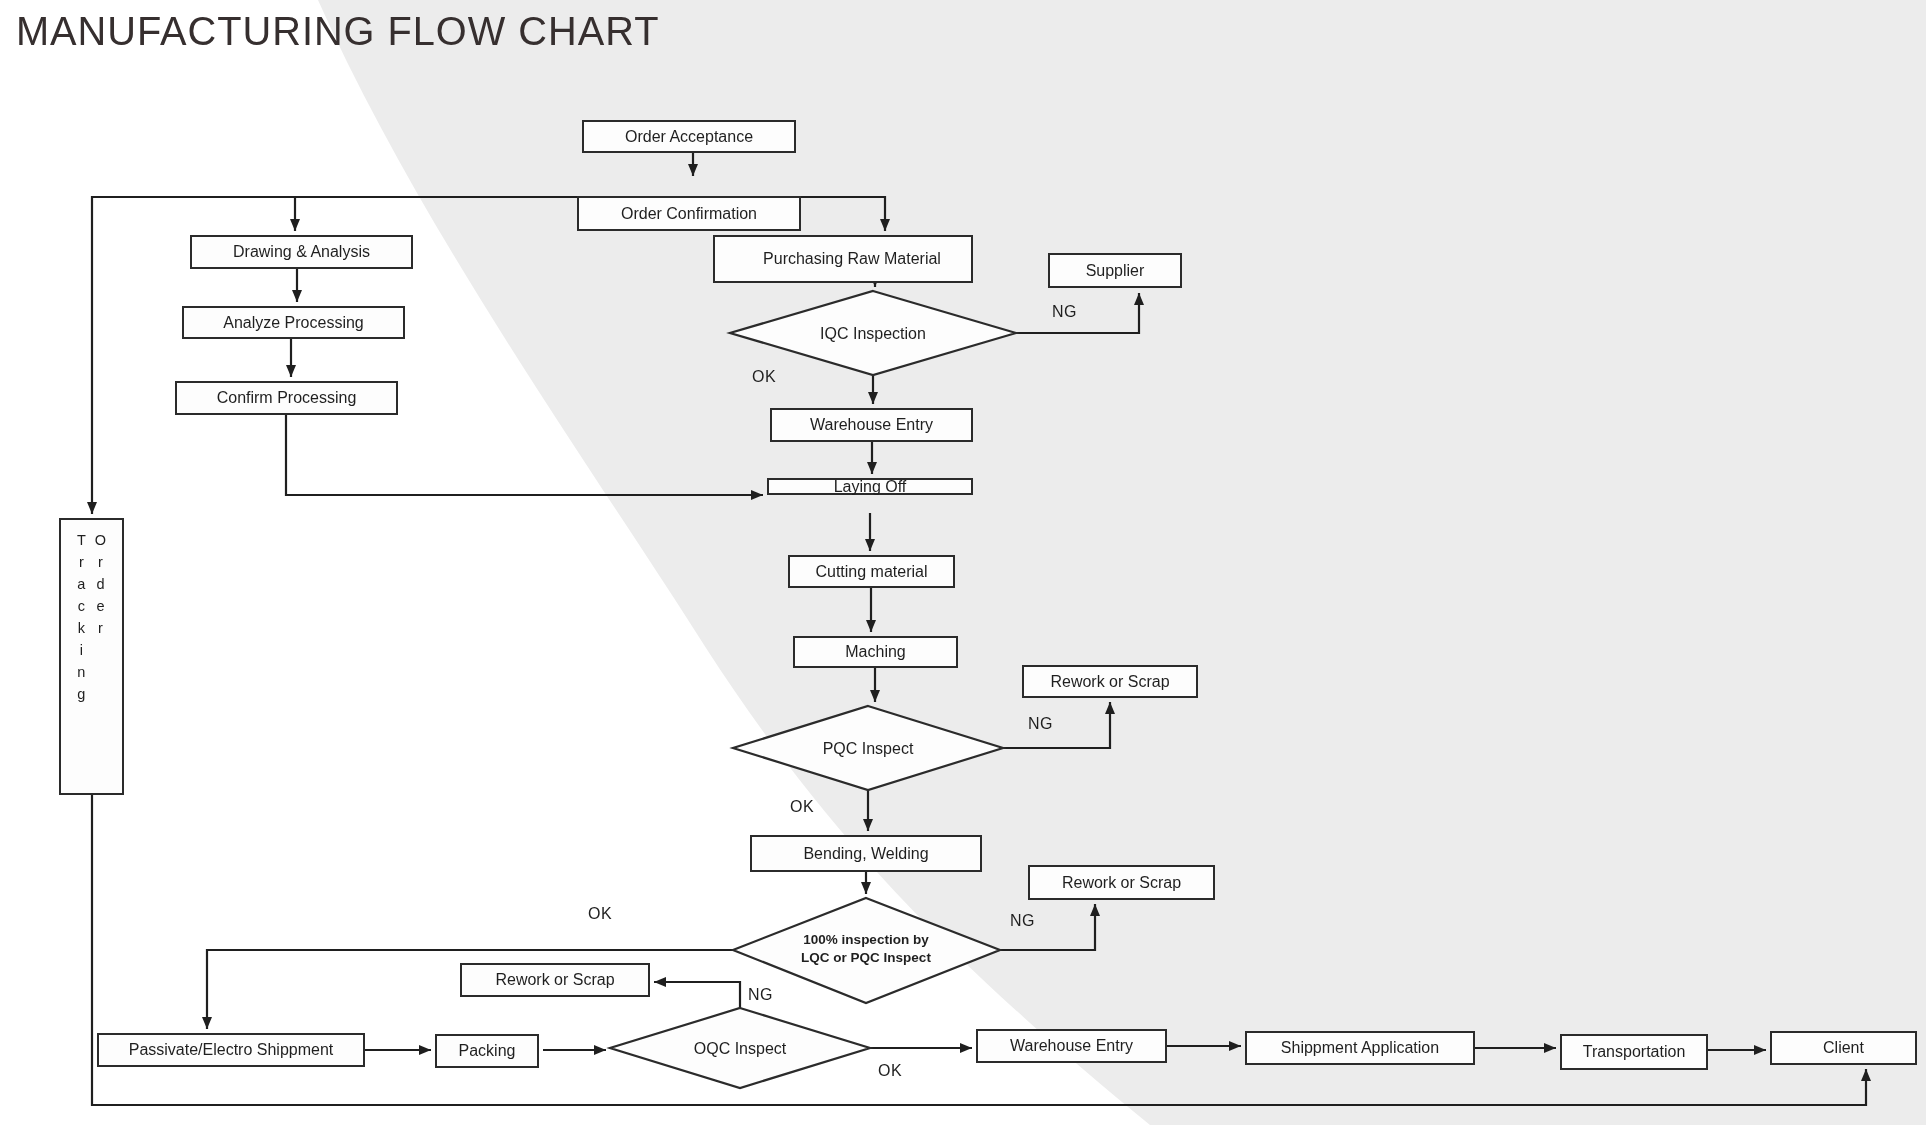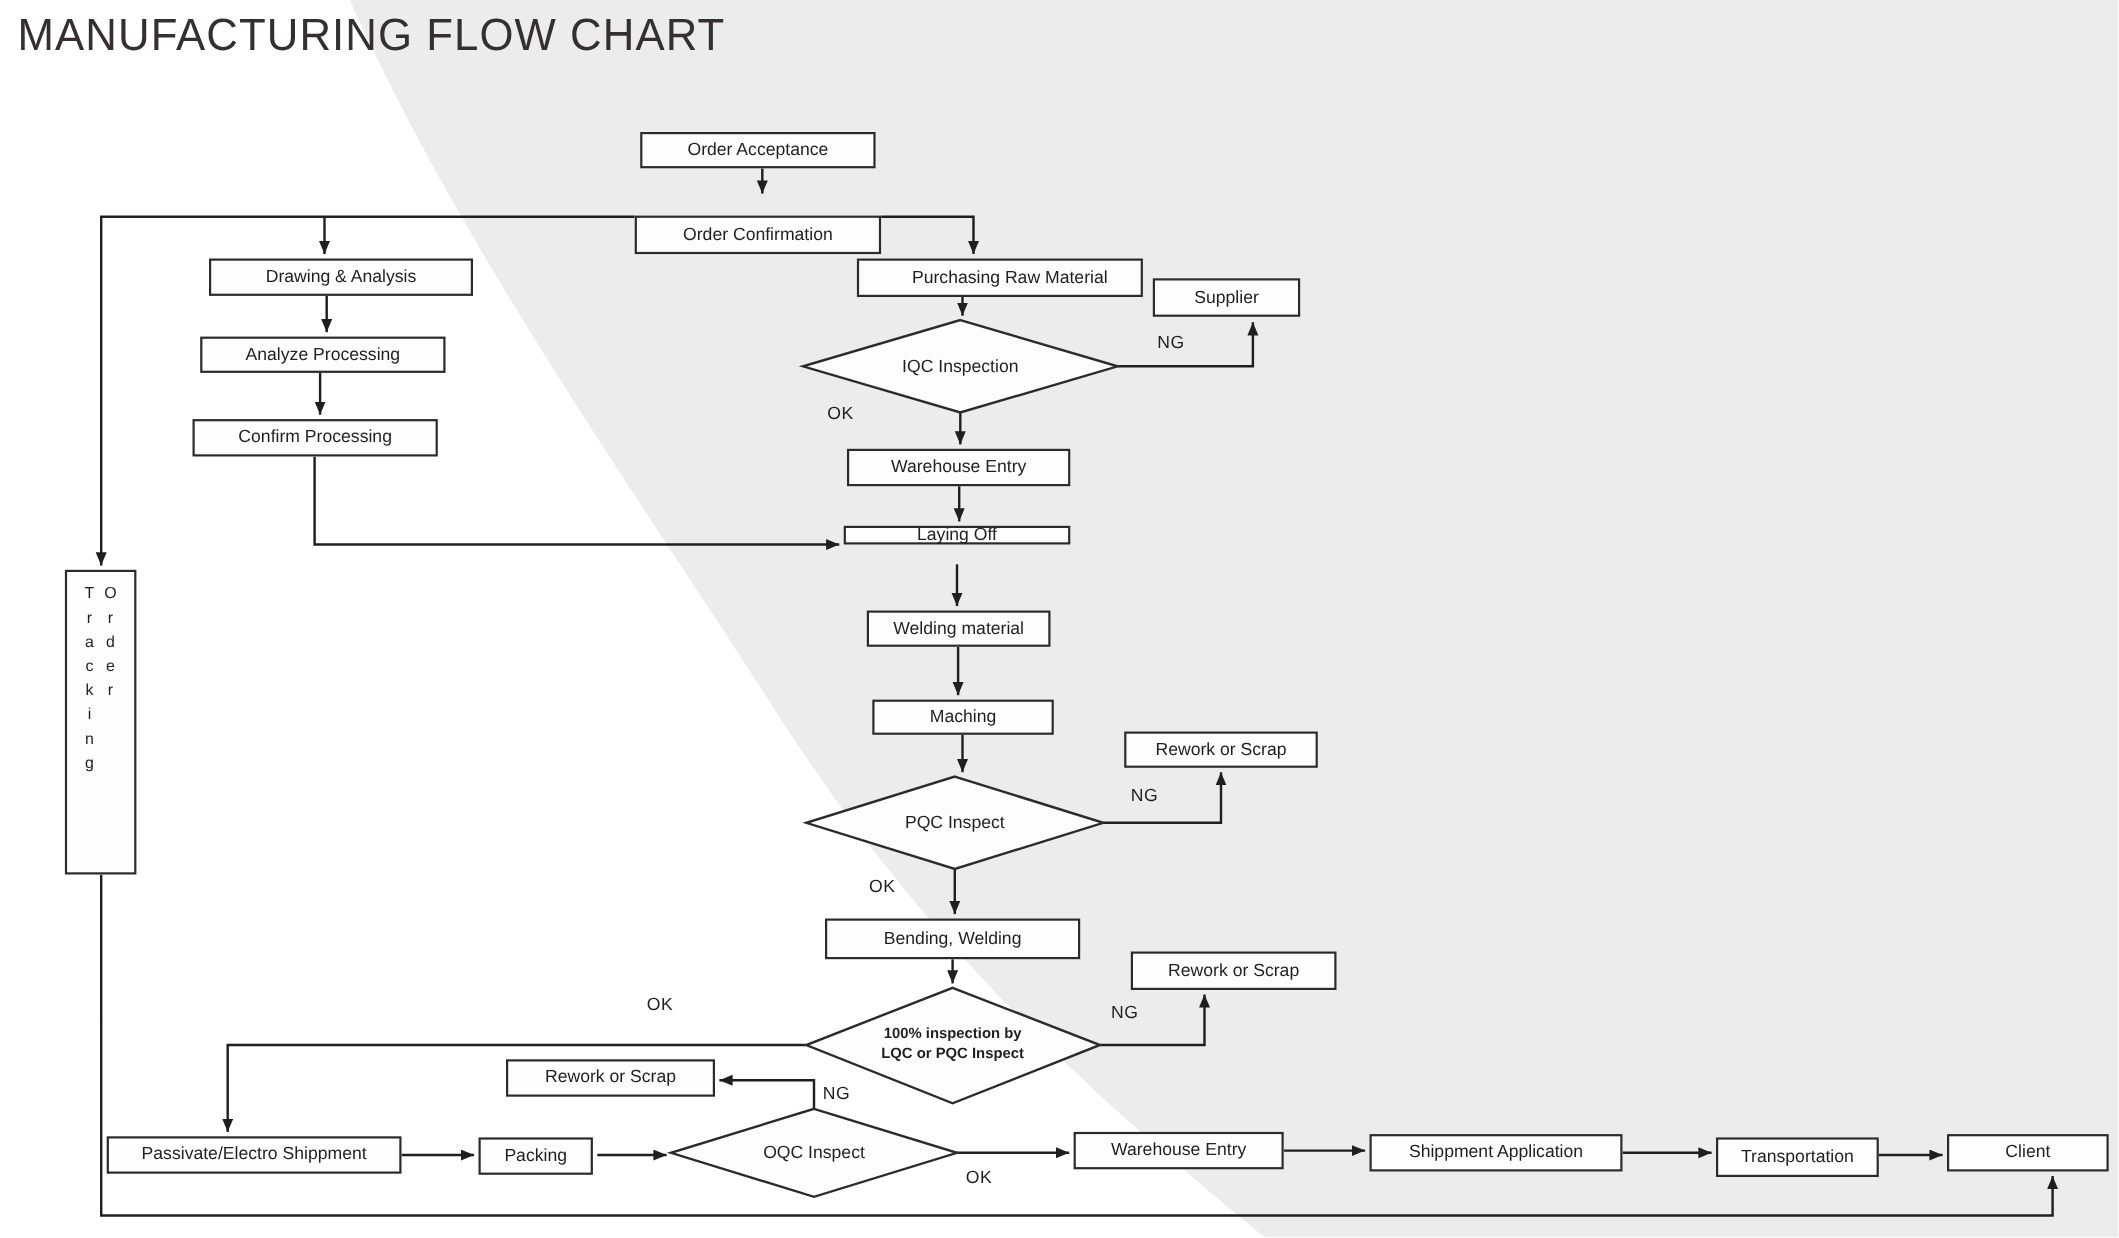--- a/index.html
+++ b/index.html
@@ -89,43 +89,43 @@
   </svg>
 
   <div class="pgtitle">MANUFACTURING FLOW CHART</div>
 
   <div class="node" style="left:582px;top:120px;width:214px;height:33px;">
       <span>Order Acceptance</span>
     </div>
   <div class="node" style="left:577px;top:196px;width:224px;height:35px;">
       <span>Order Confirmation</span>
     </div>
-  <div class="node" style="left:190px;top:235px;width:240px;height:34px;">
+  <div class="node" style="left:190px;top:235px;width:223px;height:34px;">
       <span>Drawing &amp; Analysis</span>
     </div>
   <div class="node" style="left:182px;top:306px;width:223px;height:33px;">
       <span>Analyze Processing</span>
     </div>
   <div class="node" style="left:175px;top:381px;width:223px;height:34px;">
       <span>Confirm Processing</span>
     </div>
-  <div class="node" style="left:779px;top:235px;width:260px;height:35px;padding-left:18px;">
+  <div class="node" style="left:713px;top:235px;width:260px;height:48px;padding-left:18px;">
       <span>Purchasing Raw Material</span>
     </div>
   <div class="node" style="left:1048px;top:253px;width:134px;height:35px;">
       <span>Supplier</span>
     </div>
   <div class="node" style="left:770px;top:408px;width:203px;height:34px;">
       <span>Warehouse Entry</span>
     </div>
   <div class="node" style="left:767px;top:478px;width:206px;height:17px;">
       <span>Laying Off</span>
     </div>
   <div class="node" style="left:788px;top:555px;width:167px;height:33px;">
-      <span>Welding material</span>
+      <span>Cutting material</span>
     </div>
   <div class="node" style="left:793px;top:636px;width:165px;height:32px;">
       <span>Maching</span>
     </div>
   <div class="node" style="left:1022px;top:665px;width:176px;height:33px;">
       <span>Rework or Scrap</span>
     </div>
   <div class="node" style="left:750px;top:835px;width:232px;height:37px;">
       <span>Bending, Welding</span>
     </div>

